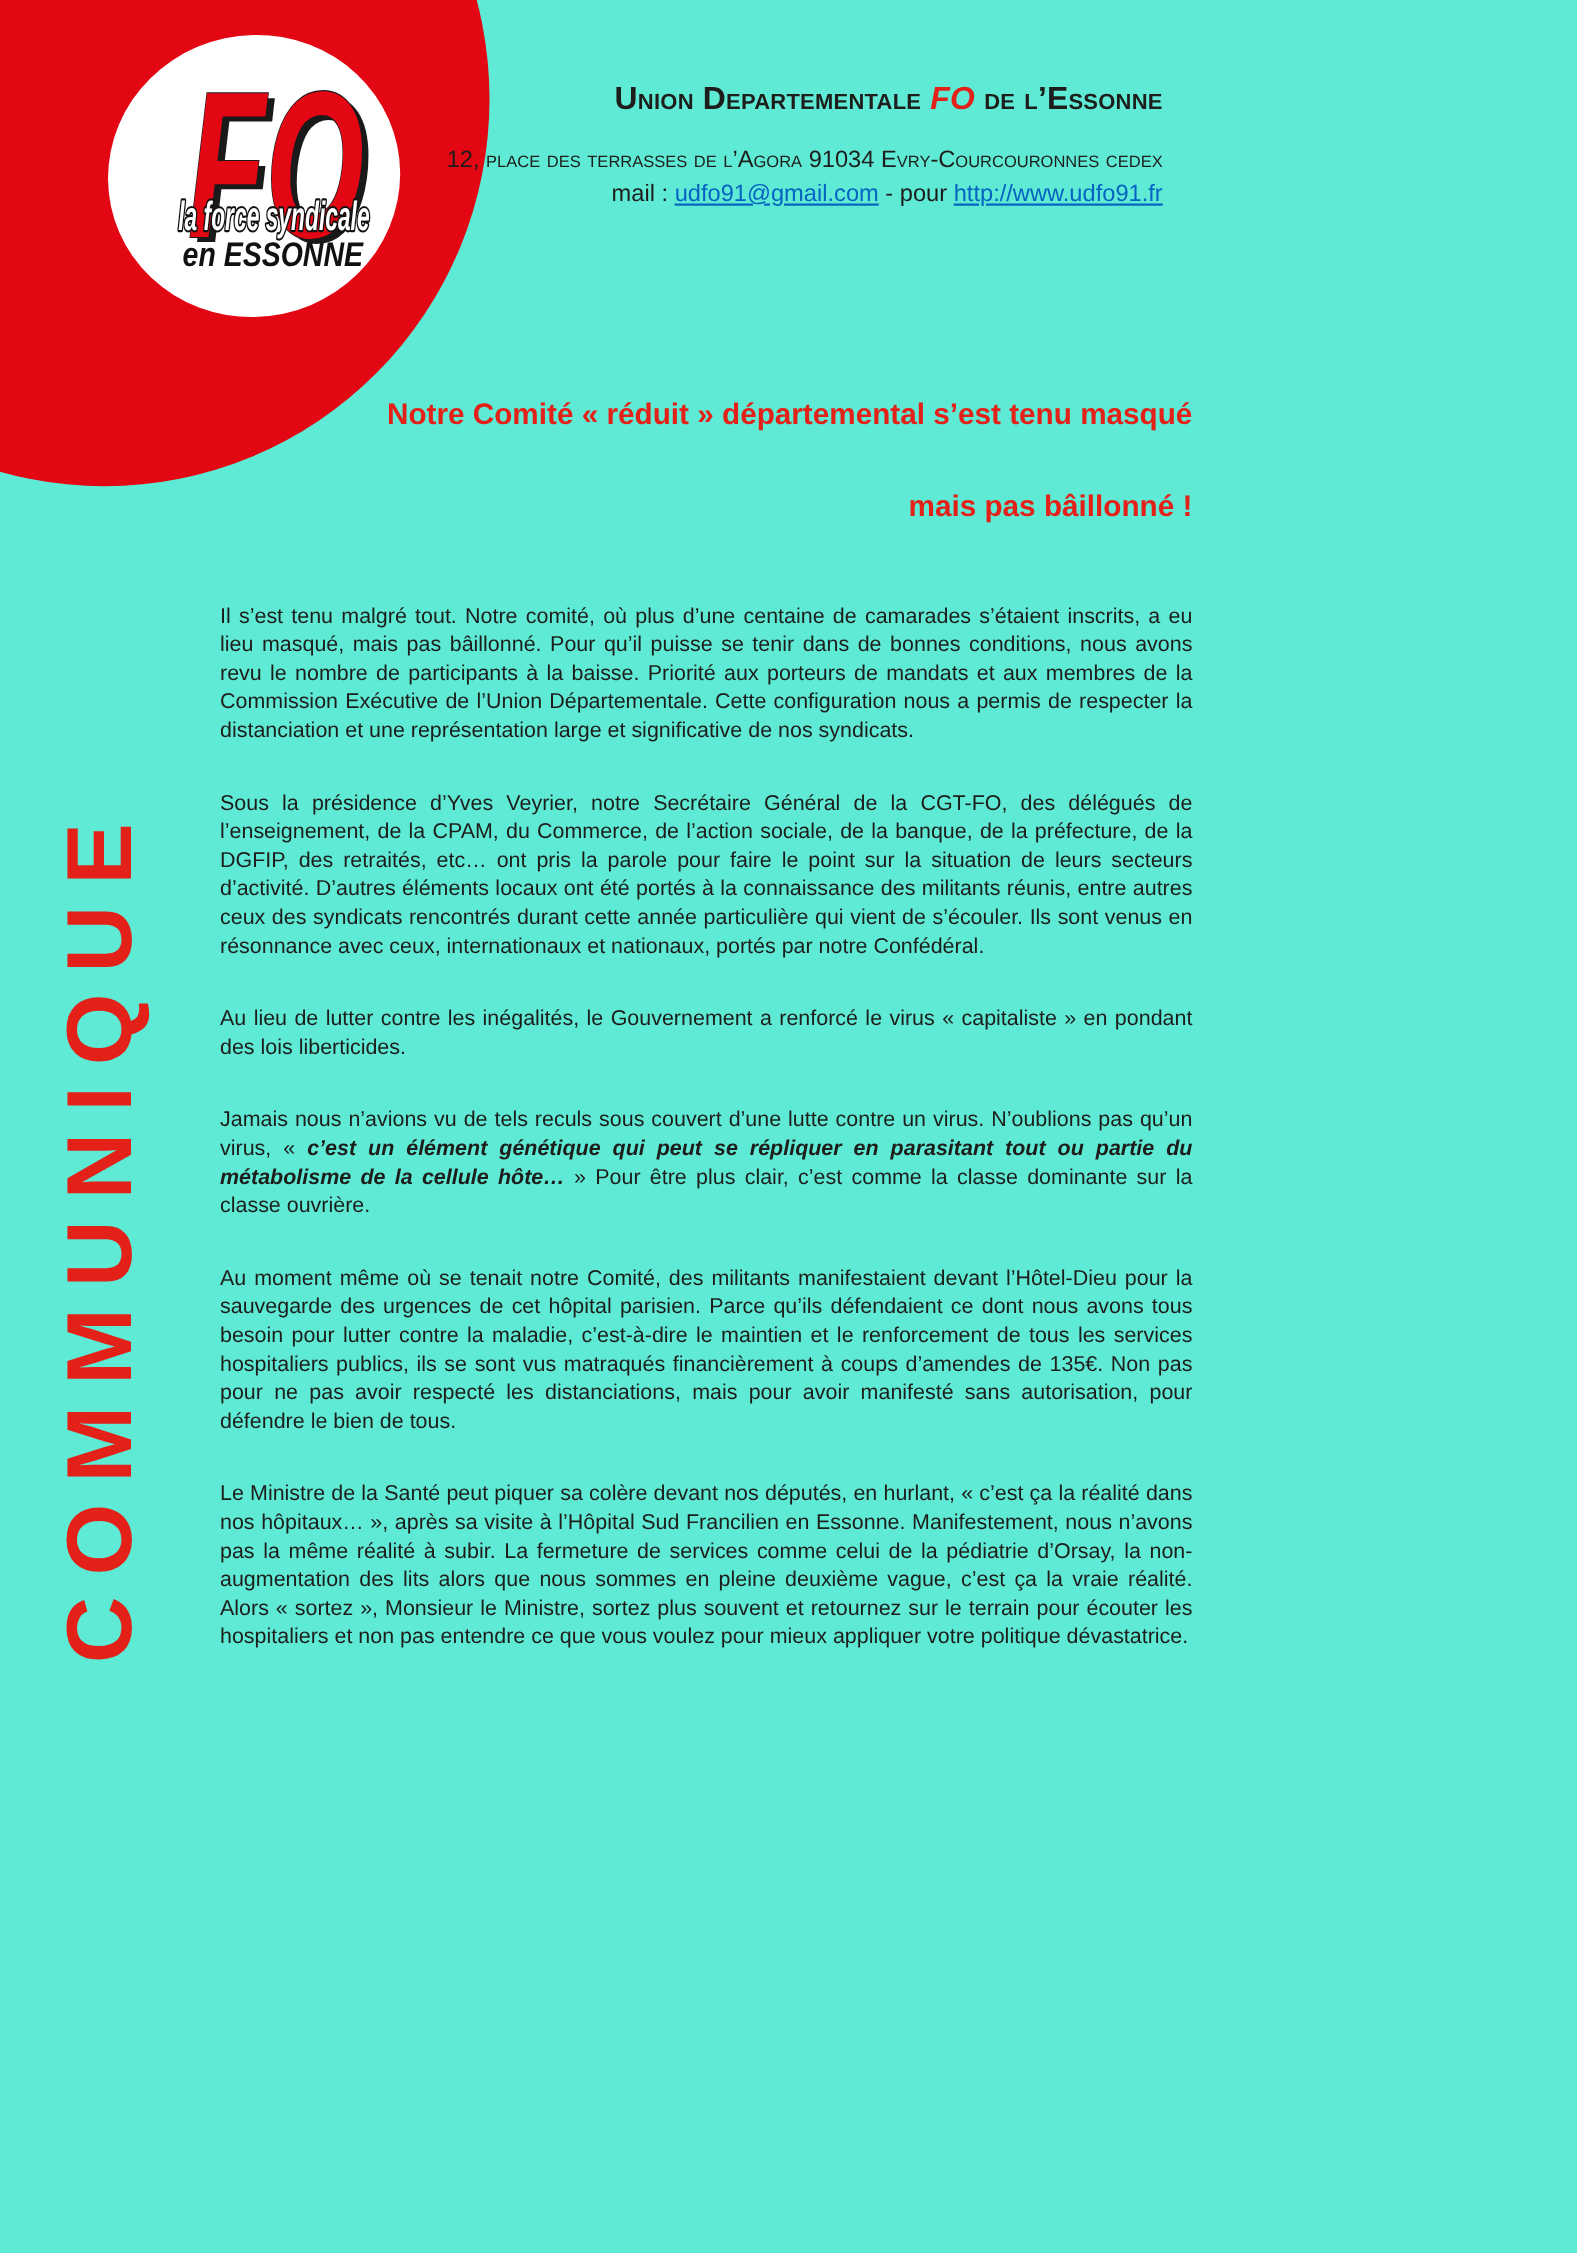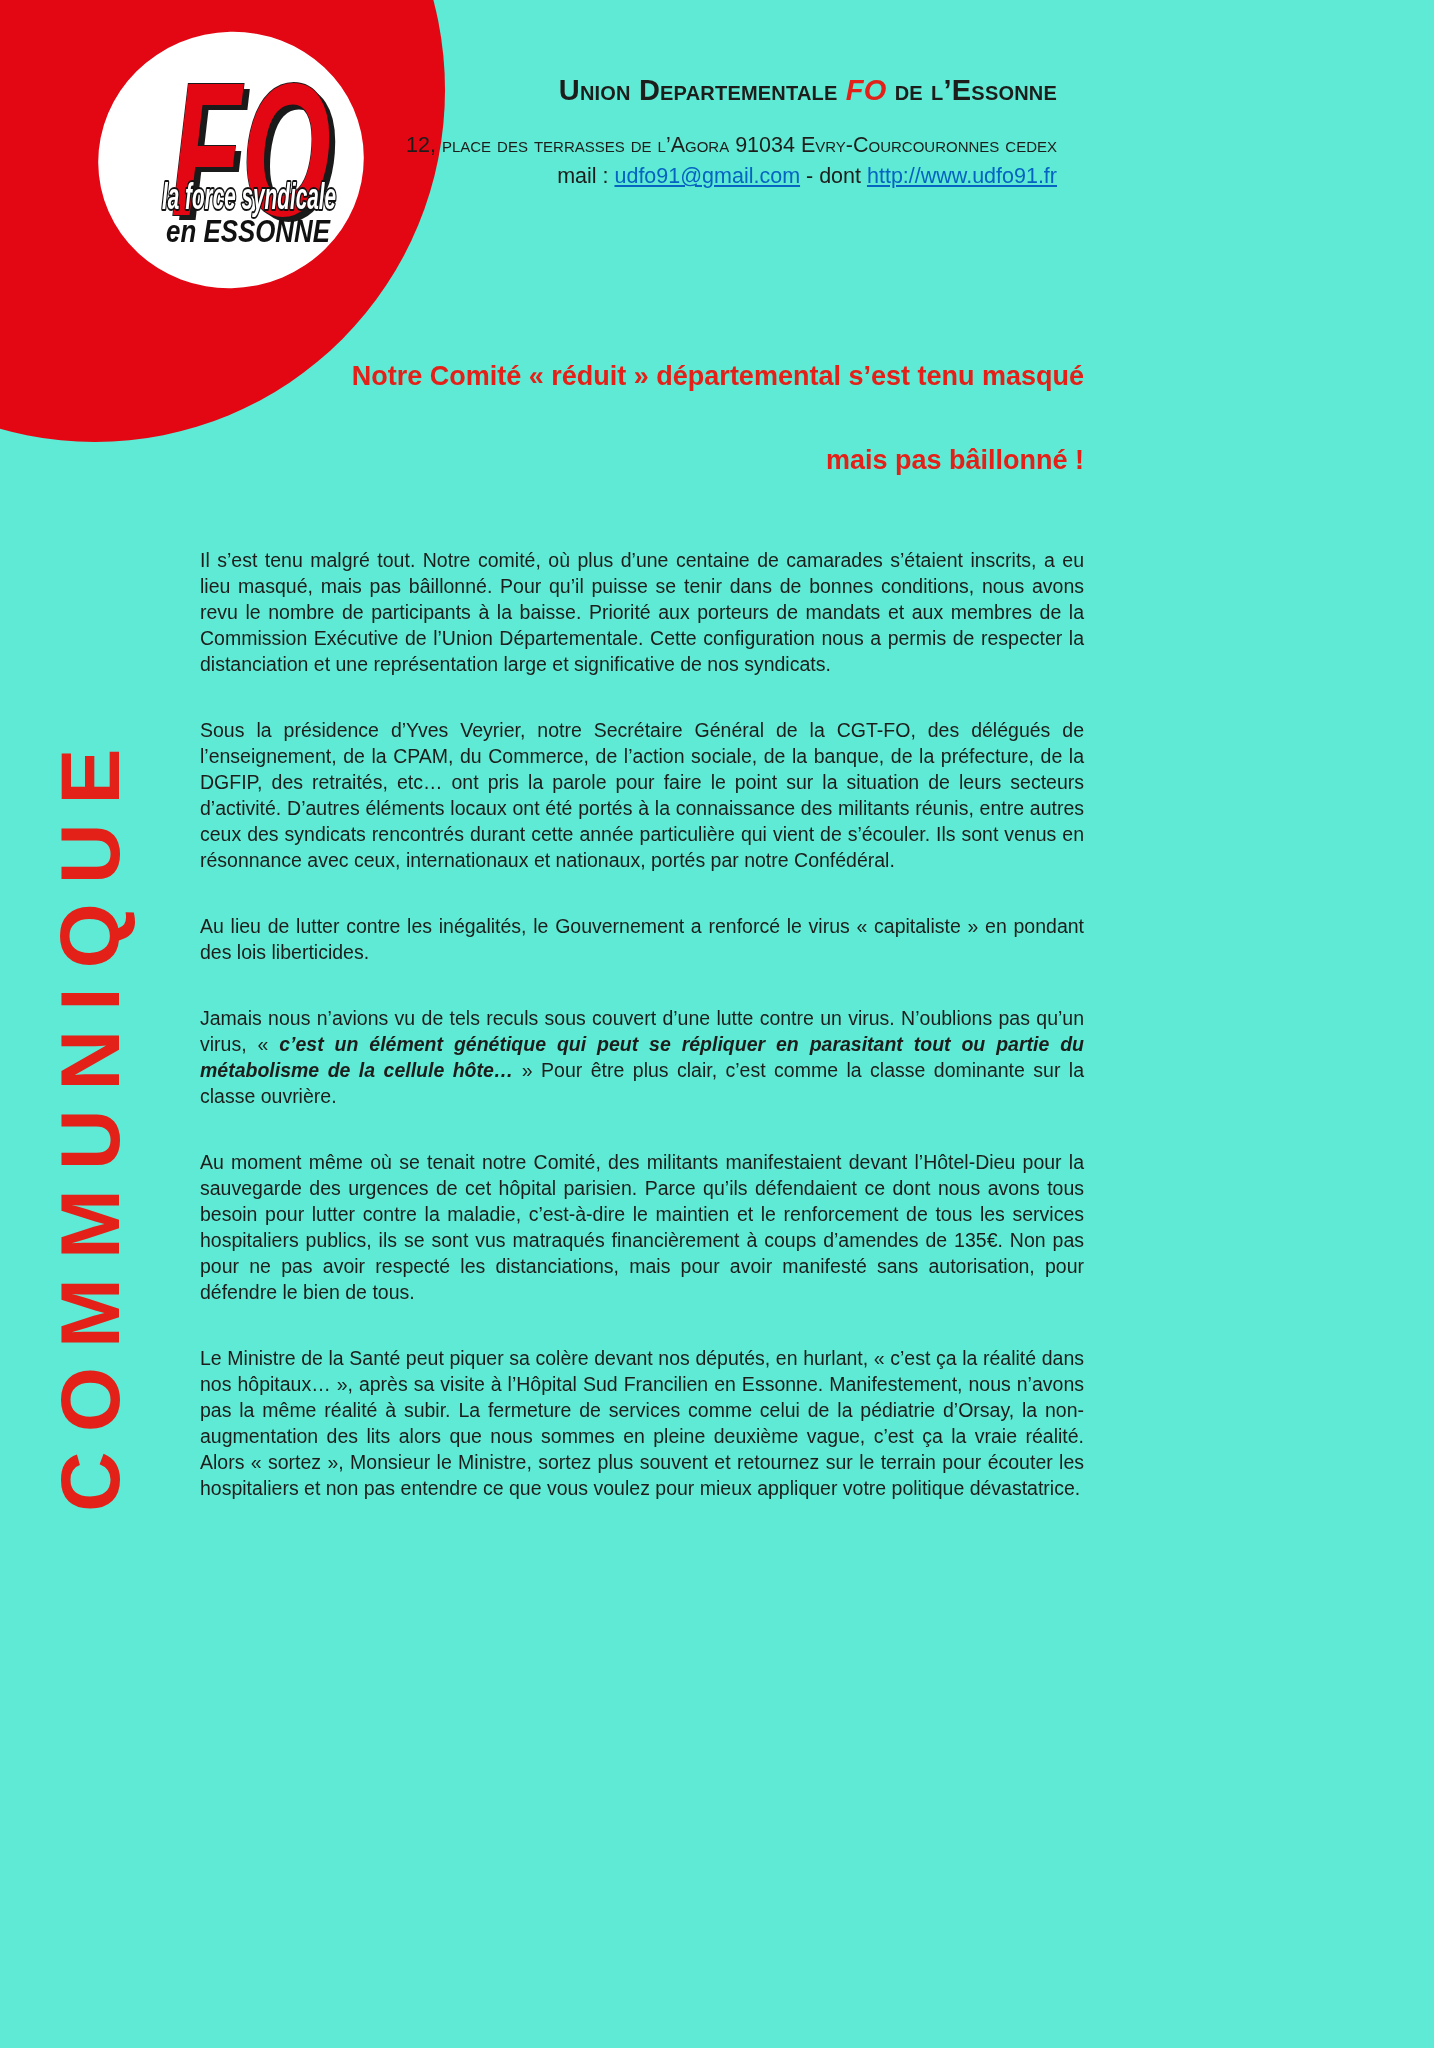--- a/index.html
+++ b/index.html
@@ -61,21 +61,21 @@
     <ellipse cx="231" cy="160" rx="133" ry="128" fill="#ffffff" transform="rotate(-12 231 160)"></ellipse>
     <text x="177" y="220" font-family="Liberation Sans, sans-serif" font-size="190" font-weight="bold" font-style="italic" fill="#1a1a1a" textLength="160" lengthAdjust="spacingAndGlyphs">FO</text>
     <text x="171" y="215" font-family="Liberation Sans, sans-serif" font-size="190" font-weight="bold" font-style="italic" fill="var(--logo-red,#e30613)" stroke="#1a1a1a" stroke-width="2" paint-order="stroke" textLength="160" lengthAdjust="spacingAndGlyphs">FO</text>
     <text x="162" y="209" font-family="Liberation Sans, sans-serif" font-size="37" font-weight="bold" font-style="italic" fill="#ffffff" stroke="#111111" stroke-width="4" stroke-linejoin="round" paint-order="stroke" textLength="174" lengthAdjust="spacingAndGlyphs">la force syndicale</text>
     <text x="166" y="242" font-family="Liberation Sans, sans-serif" font-size="31" font-weight="bold" font-style="italic" fill="#111111" textLength="164" lengthAdjust="spacingAndGlyphs">en ESSONNE</text>
   </svg>
 
   <div class="header">
     <div class="org-name"><span>Union Departementale </span><span class="org-fo">FO</span><span> de l’Essonne</span></div>
     <div class="address">12, place des terrasses de l’Agora 91034 Evry-Courcouronnes cedex</div>
-    <div class="mail"><span>mail : </span><a href="#">udfo91@gmail.com</a><span> - dont </span><a href="#">http://www.udfo91.fr</a></div>
+    <div class="mail"><span>mail : </span><a href="#">udfo91@gmail.com</a><span> - pour </span><a href="#">http://www.udfo91.fr</a></div>
   </div>
 
   <div class="doc-title">
     <div class="line1">Notre Comité « réduit » départemental s’est tenu masqué</div>
     <div class="line2">mais pas bâillonné !</div>
   </div>
 
   <div class="vertical-label">COMMUNIQUE</div>
 
   <div class="body-copy">

